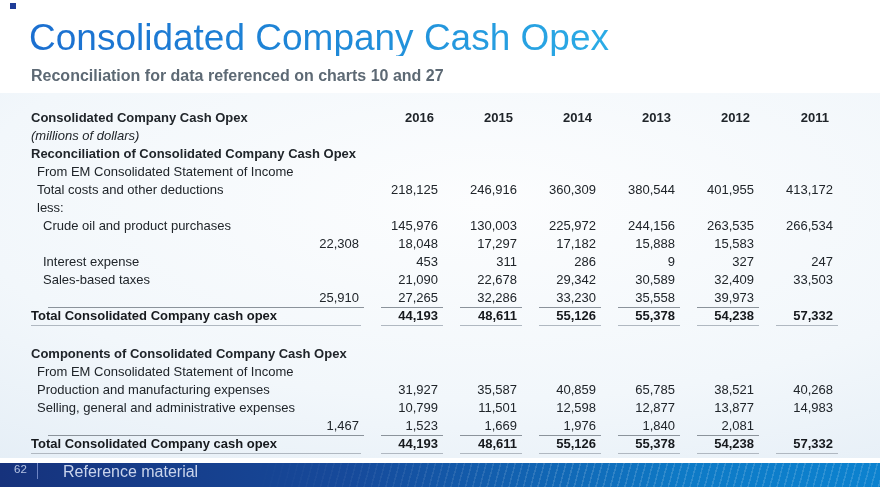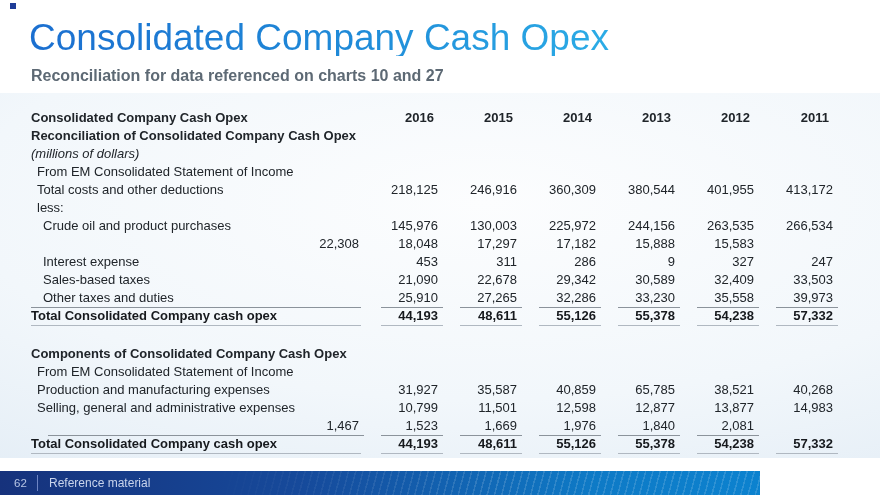--- a/index.html
+++ b/index.html
@@ -60,23 +60,23 @@
   .row.underline .num { margin-left: 17px; }
 
   
   .row.total { font-weight: bold; color: #16191d; }
   .row.total .label, .row.total .num { border-bottom: 1px solid #b0b8c1; font-weight: bold; }
   .row.total .label { margin-right: 3px; }
   .row.total .num { margin-left: 17px; }
 
   
   .footer {
-    position: absolute; left: 0; bottom: 0; width: 760px; height: 24px;
+    position: absolute; left: 0; bottom: 8px; width: 880px; height: 24px;
     background: linear-gradient(90deg, #16327c 0%, #164a9b 40%, #0e7ac6 78%, #0c82cf 100%);
-    display: flex; align-items: center;
+    display: flex; align-items: flex-start;
   }
   .stripes {
     position: absolute; inset: 0;
     background: repeating-linear-gradient(105deg,
       rgba(255,255,255,0.14) 0px, rgba(255,255,255,0.14) 1.5px,
       transparent 1.5px, transparent 7px);
     -webkit-mask-image: linear-gradient(90deg, transparent 0%, transparent 28%, #000 65%);
     mask-image: linear-gradient(90deg, transparent 0%, transparent 28%, #000 65%);
     pointer-events: none;
   }
@@ -84,21 +84,21 @@
     position: relative; z-index: 1;
     margin-left: 14px; min-width: 20px;
     color: #b7c5e5; font-size: 11.5px;
   }
   .sep {
     position: relative; z-index: 1;
     width: 1px; height: 16px; background: #6e85c4; margin-left: 3px;
   }
   .footer-label {
     position: relative; z-index: 1;
-    margin-left: 11px; color: #c9d4ec; font-size: 12px;
+    margin-left: 25px; color: #c9d4ec; font-size: 16px;
   }
 </style>
 </head>
 <body>
 
 <div class="slide">
 
   <div class="corner-square"></div>
 
   <div class="title">Consolidated Company Cash Opex</div>
@@ -108,31 +108,31 @@
     <div class="tbl" id="tbl">
         <div class="row header">
           <div class="label indent0">Consolidated Company Cash Opex</div>
           <div class="num">2016</div>
           <div class="num">2015</div>
           <div class="num">2014</div>
           <div class="num">2013</div>
           <div class="num">2012</div>
           <div class="num">2011</div>
         </div>
+        <div class="row note">
+          <div class="label indent0">(millions of dollars)</div>
+          <div class="num"></div>
+          <div class="num"></div>
+          <div class="num"></div>
+          <div class="num"></div>
+          <div class="num"></div>
+          <div class="num"></div>
+        </div>
         <div class="row section">
           <div class="label indent0">Reconciliation of Consolidated Company Cash Opex</div>
-          <div class="num"></div>
-          <div class="num"></div>
-          <div class="num"></div>
-          <div class="num"></div>
-          <div class="num"></div>
-          <div class="num"></div>
-        </div>
-        <div class="row note">
-          <div class="label indent0">(millions of dollars)</div>
           <div class="num"></div>
           <div class="num"></div>
           <div class="num"></div>
           <div class="num"></div>
           <div class="num"></div>
           <div class="num"></div>
         </div>
         <div class="row plain">
           <div class="label indent1">From EM Consolidated Statement of Income</div>
           <div class="num"></div>
@@ -189,21 +189,20 @@
         <div class="row plain">
           <div class="label indent2">Sales-based taxes</div>
           <div class="num">21,090</div>
           <div class="num">22,678</div>
           <div class="num">29,342</div>
           <div class="num">30,589</div>
           <div class="num">32,409</div>
           <div class="num">33,503</div>
         </div>
         <div class="row plain underline">
-          <div class="label indent2">Other taxes and duties</div>
           <div class="num">25,910</div>
           <div class="num">27,265</div>
           <div class="num">32,286</div>
           <div class="num">33,230</div>
           <div class="num">35,558</div>
           <div class="num">39,973</div>
         </div>
         <div class="row total">
           <div class="label indent0">Total Consolidated Company cash opex</div>
           <div class="num">44,193</div>

